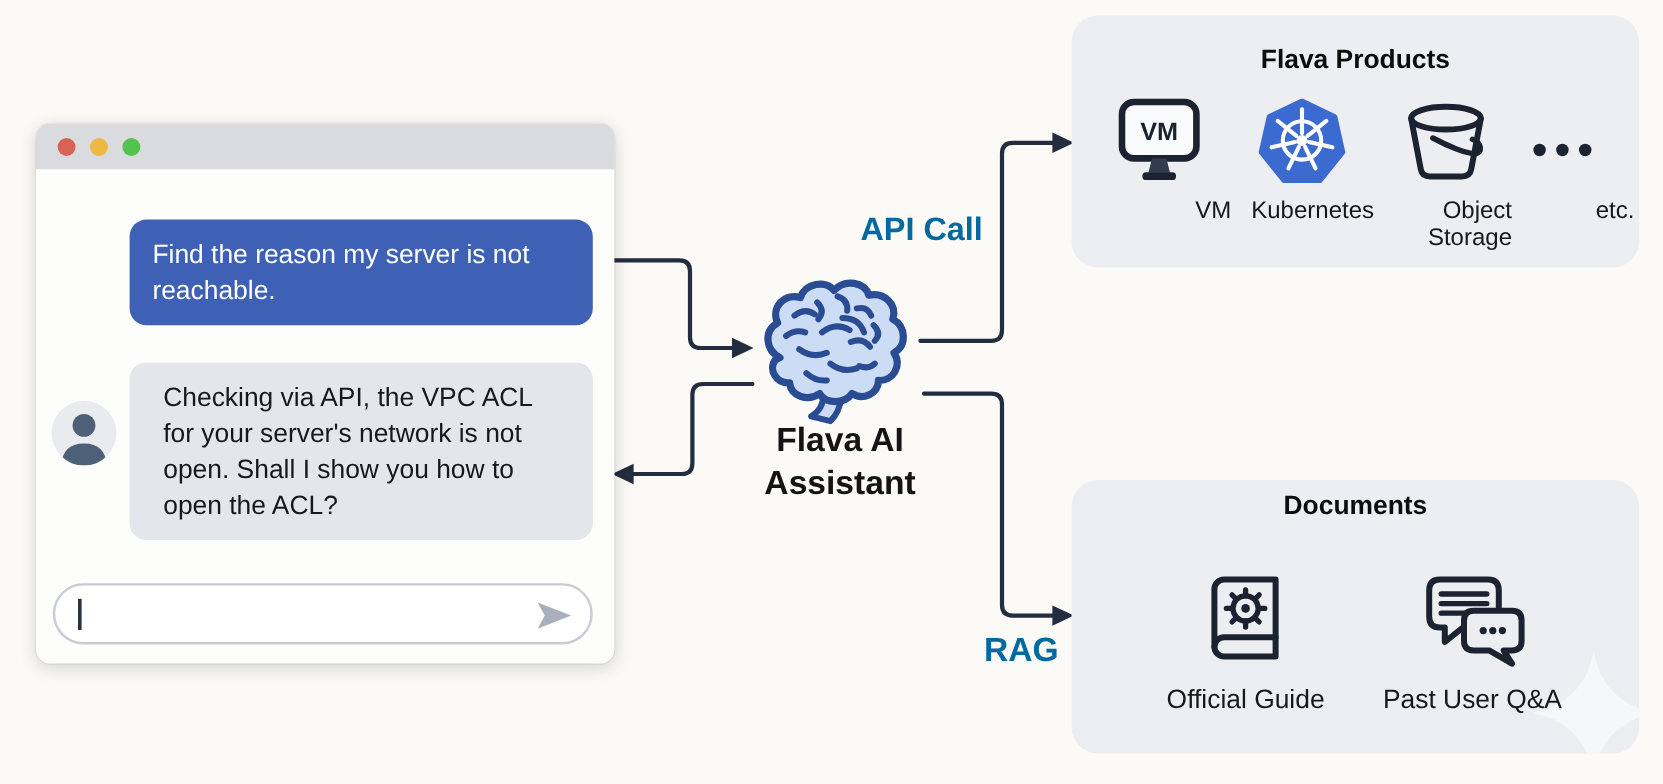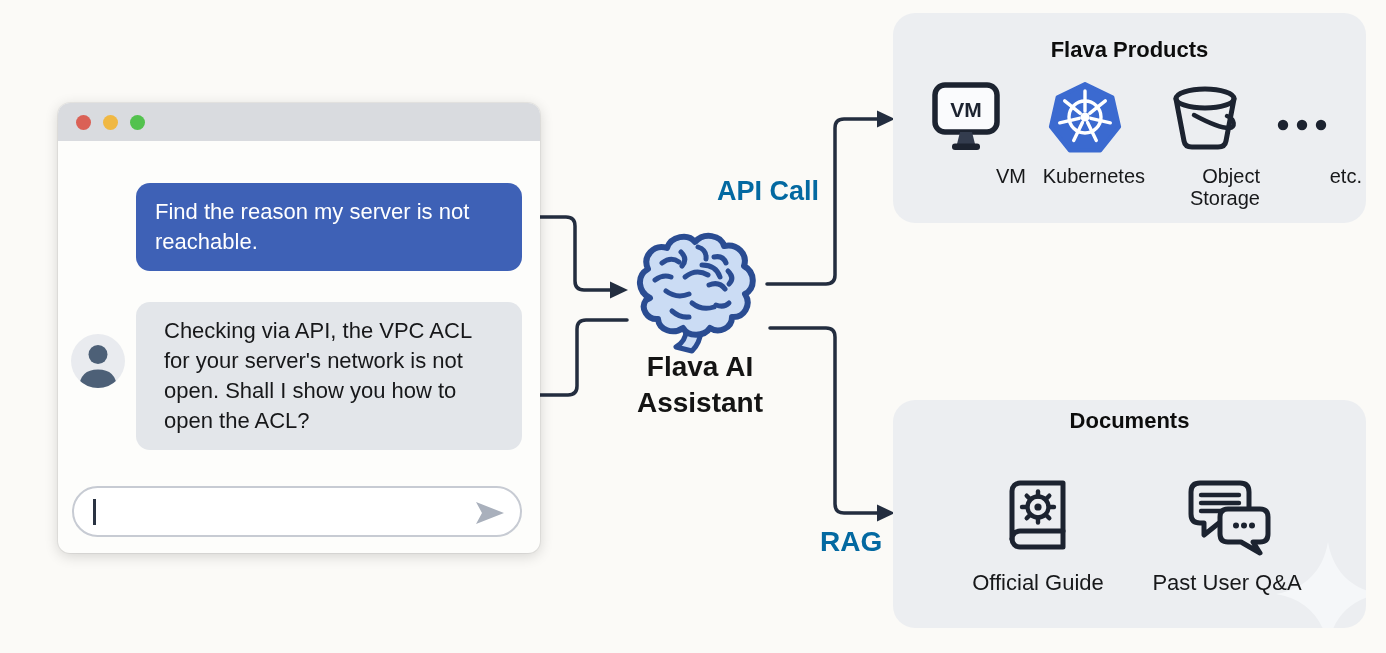--- a/index.html
+++ b/index.html
@@ -3,21 +3,21 @@
 <meta charset="utf-8">
 <style>
   html,body{margin:0;padding:0;background:#fbfaf7;font-family:"Liberation Sans",sans-serif;}
   #canvas{position:relative;width:1386px;height:653px;background:#fbfaf7;overflow:hidden;}
 
   
   #arrows{position:absolute;left:0;top:0;z-index:1;}
 
   
   .chat-window{position:absolute;left:30px;top:103px;width:482px;height:450px;background:#fdfdfb;
-    border-radius:12px;box-shadow:0 3px 14px rgba(0,0,0,.16), 0 0 0 1px rgba(0,0,0,.05);z-index:2;margin-left:28px;}
+    border-radius:12px;box-shadow:0 3px 14px rgba(0,0,0,.16), 0 0 0 1px rgba(0,0,0,.05);z-index:2;}
   .titlebar{position:absolute;left:0;top:0;width:100%;height:38px;background:#d9dbdf;border-radius:12px 12px 0 0;}
   .tl-dot{position:absolute;top:12px;width:15px;height:15px;border-radius:50%;}
   .tl-red{left:18px;background:#da6156;}
   .tl-yellow{left:45px;background:#f0b843;}
   .tl-green{left:72px;background:#53c24e;}
 
   .bubble{position:absolute;box-sizing:border-box;border-radius:14px;padding:14px 19px;font-size:22px;line-height:1.36;}
   .bubble-user{left:78px;top:80px;width:386px;background:#3e61b6;color:#ffffff;}
   .bubble-assistant{left:78px;top:199px;width:386px;background:#e3e6ea;color:#17181a;padding-left:28px;}
 

